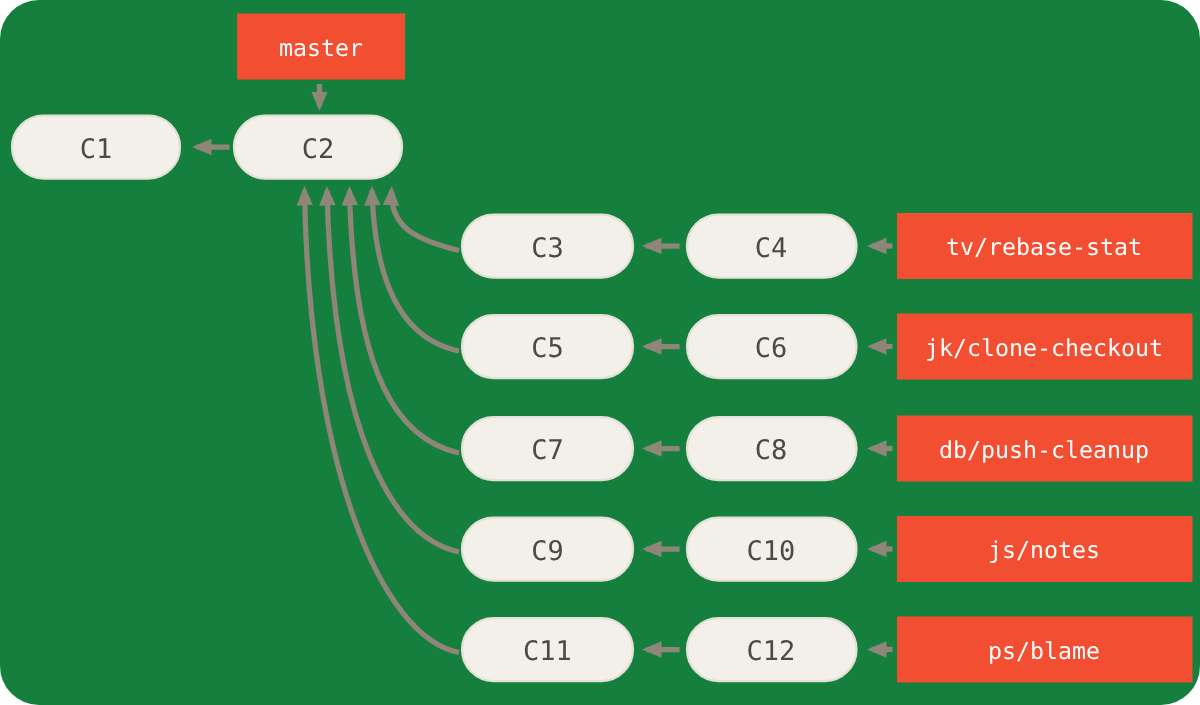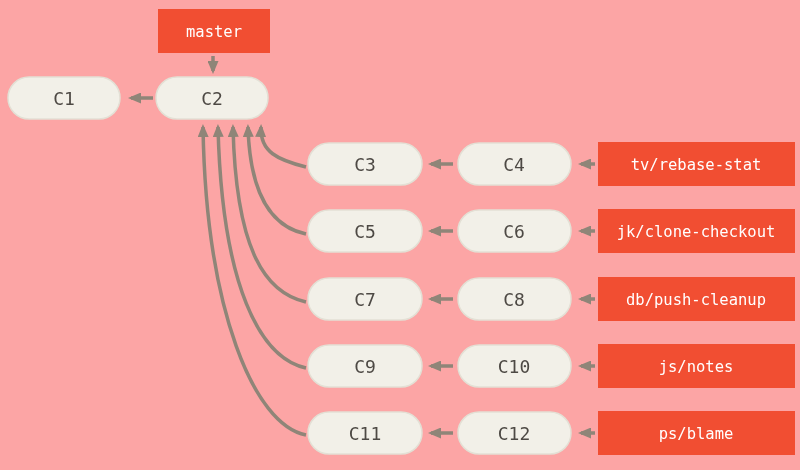--- a/index.html
+++ b/index.html
@@ -1,17 +1,17 @@
 <!DOCTYPE html>
 <html style="--branch-label-bg: #f14e32; --branch-label-text: #ffffff; --node-fill: #f2f0e8; --node-border: #e3e0d5; --node-text: #4d4944; --arrow: #8f8578;"><head>
 <meta charset="utf-8">
 <style>
   html,body{margin:0;padding:0;background:#ffffff;}
-  .stage{position:relative;width:800px;height:470px;background:#fca5a5;overflow:hidden;
-         font-family:"DejaVu Sans Mono","Liberation Mono",monospace;}
+  .stage{position:relative;width:800px;height:470px;background:#15803d;overflow:hidden;
+         font-family:"DejaVu Sans Mono","Liberation Mono",monospace;border-radius:26px;}
   svg{display:block;}
   .arrow{fill:none;stroke:var(--arrow,#8f8578);stroke-width:3.5;}
   .ah{fill:var(--arrow,#8f8578);}
   .pill-rect{fill:var(--node-fill,#f2f0e8);stroke:var(--node-border,#e3e0d5);stroke-width:1.5;}
   .pill-text{fill:var(--node-text,#4d4944);font-size:18px;font-family:"DejaVu Sans Mono","Liberation Mono",monospace;
              text-anchor:middle;}
   .label-rect{fill:var(--branch-label-bg,#f14e32);}
   .label-text{fill:var(--branch-label-text,#ffffff);font-size:15.5px;
               font-family:"DejaVu Sans Mono","Liberation Mono",monospace;text-anchor:middle;}
 </style>

